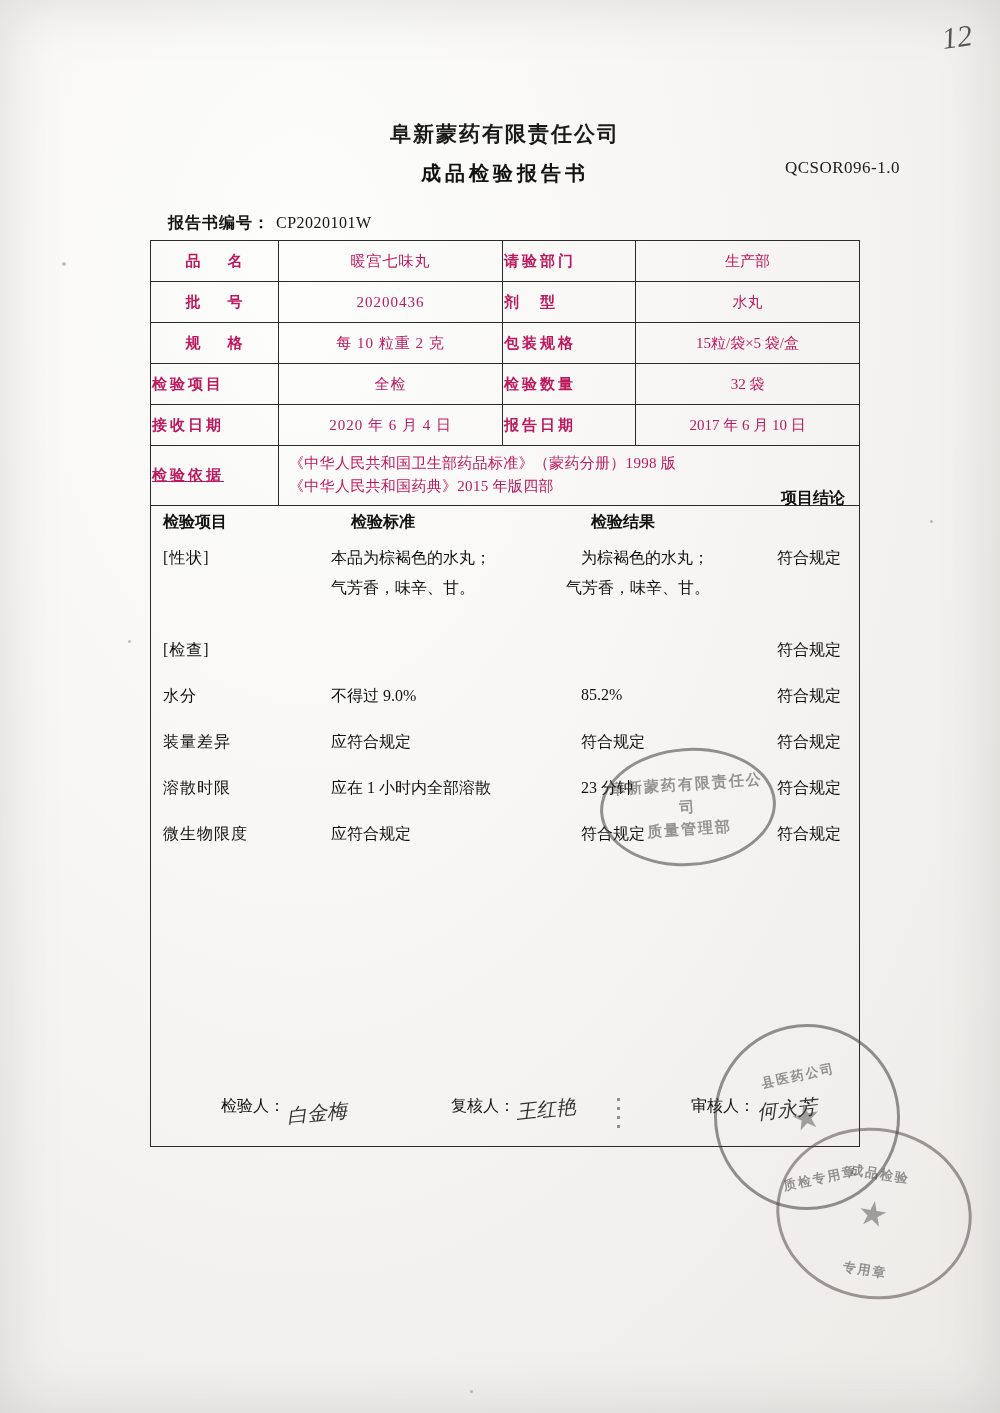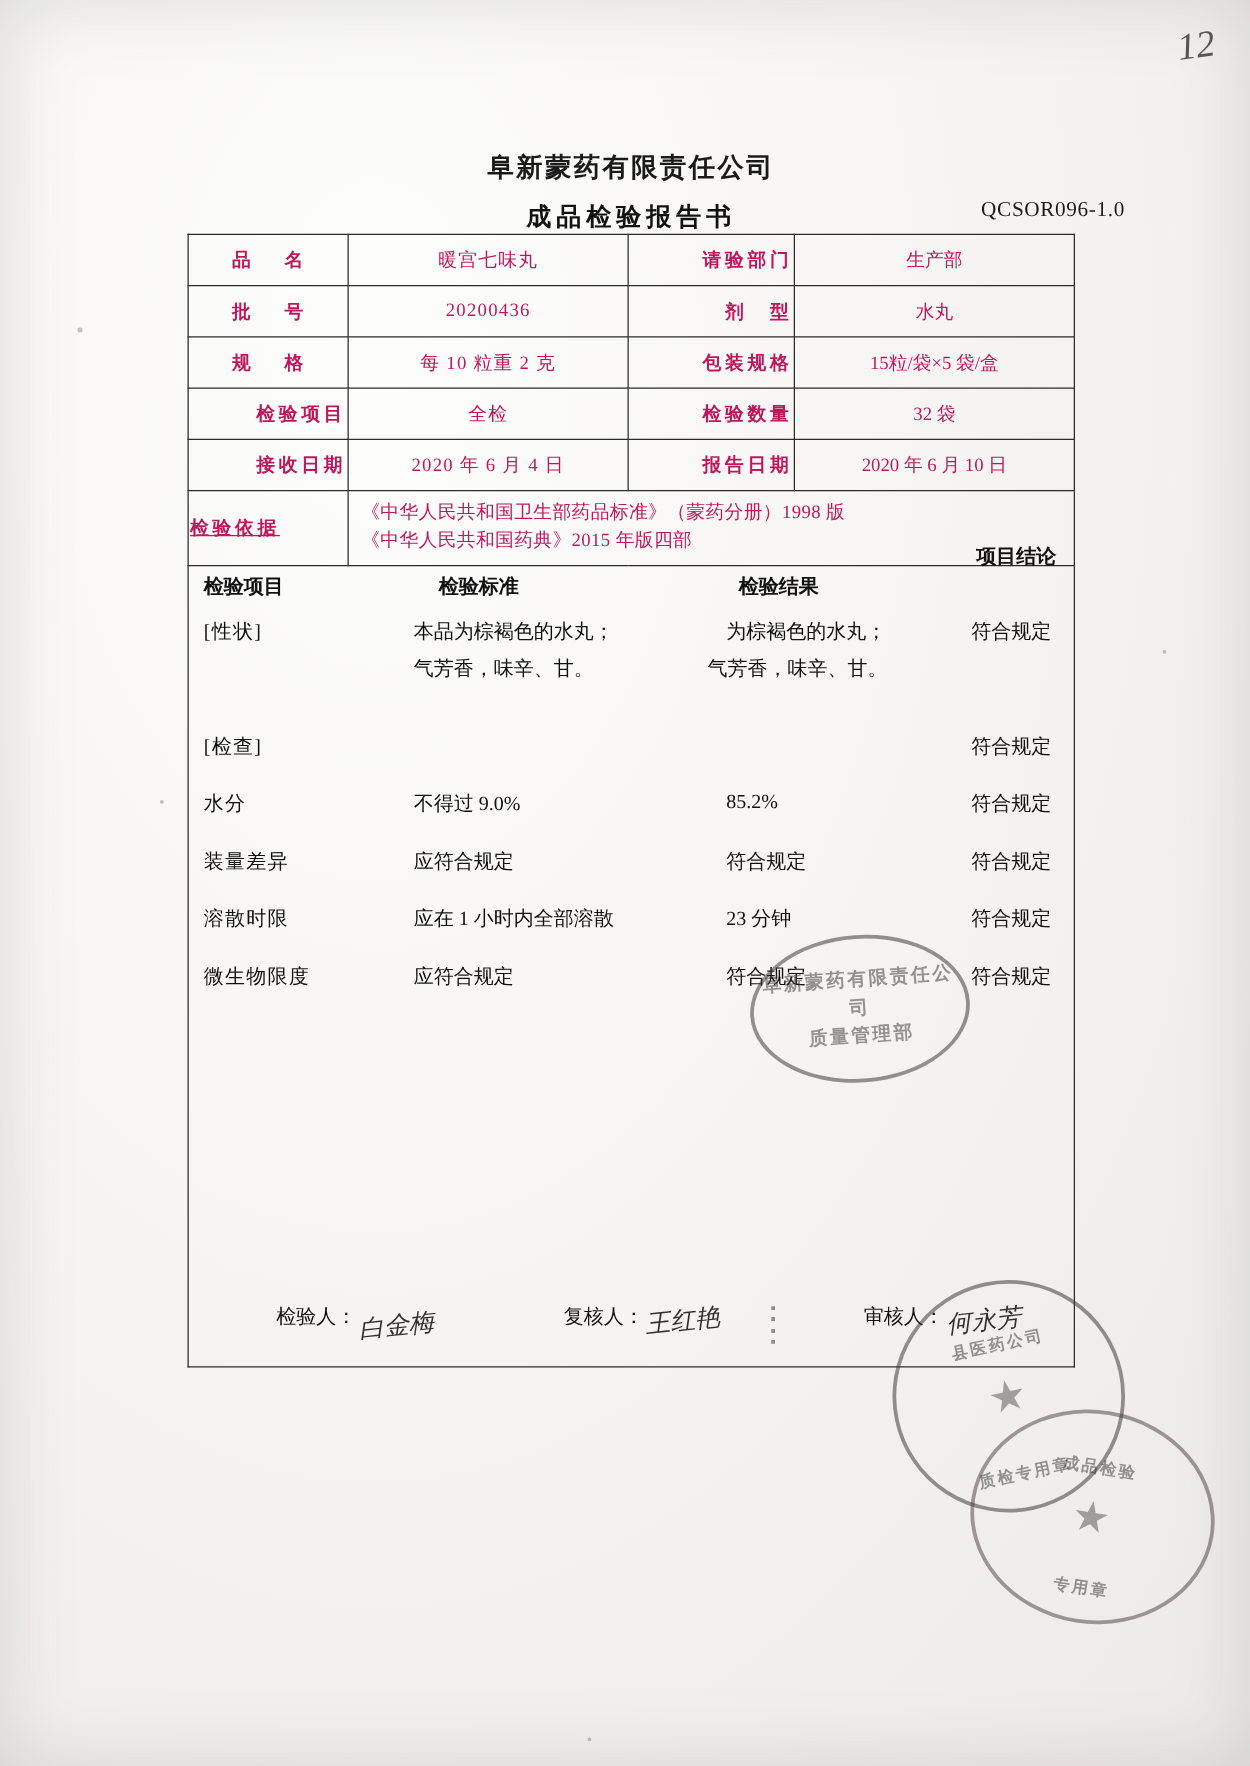--- a/index.html
+++ b/index.html
@@ -97,21 +97,21 @@
     color: #be185d;
   }
   td.lbl {
     text-align: center;
     letter-spacing: 6px;
     font-weight: bold;
     padding-left: 6px;
     width: 120px;
   }
   td.lbl2 {
-    text-align: right;
+    text-align: left;
     letter-spacing: 3px;
     font-weight: bold;
     width: 130px;
   }
   td.val {
     text-align: center;
     font-size: 16px;
   }
   td.val.hand {
     font-family: "Liberation Serif", serif;
@@ -266,20 +266,23 @@
   <div class="corner-note">12</div>
 
   <div class="doc">
 
     <div class="title-block">
       <div class="company">阜新蒙药有限责任公司</div>
       <div class="doc-title">成品检验报告书</div>
       <div class="doc-code">QCSOR096-1.0</div>
     </div>
 
+    <div class="report-no">
+      <span class="label">报告书编号：</span><span class="value">CP2020101W</span>
+    </div>
 
     <table class="main">
       <tbody>
           <tr>
         <td class="lbl">品　名</td>
         <td class="val hand">暖宫七味丸</td>
         <td class="lbl2">请验部门</td>
         <td class="val">生产部</td>
       </tr>
       <tr>
@@ -297,21 +300,21 @@
       <tr>
         <td class="lbl2">检验项目</td>
         <td class="val hand">全检</td>
         <td class="lbl2">检验数量</td>
         <td class="val">32 袋</td>
       </tr>
       <tr>
         <td class="lbl2">接收日期</td>
         <td class="val hand">2020 年 6 月 4 日</td>
         <td class="lbl2">报告日期</td>
-        <td class="val">2020 年 6 月 10 日</td>
+        <td class="val">2017 年 6 月 10 日</td>
       </tr>
       <tr>
         <td class="basis-lbl">检验依据</td>
         <td class="basis" colspan="3">
           <div>《中华人民共和国卫生部药品标准》（蒙药分册）1998 版</div>
           <div>《中华人民共和国药典》2015 年版四部</div>
         </td>
       </tr>
     </tbody>
       </table>

